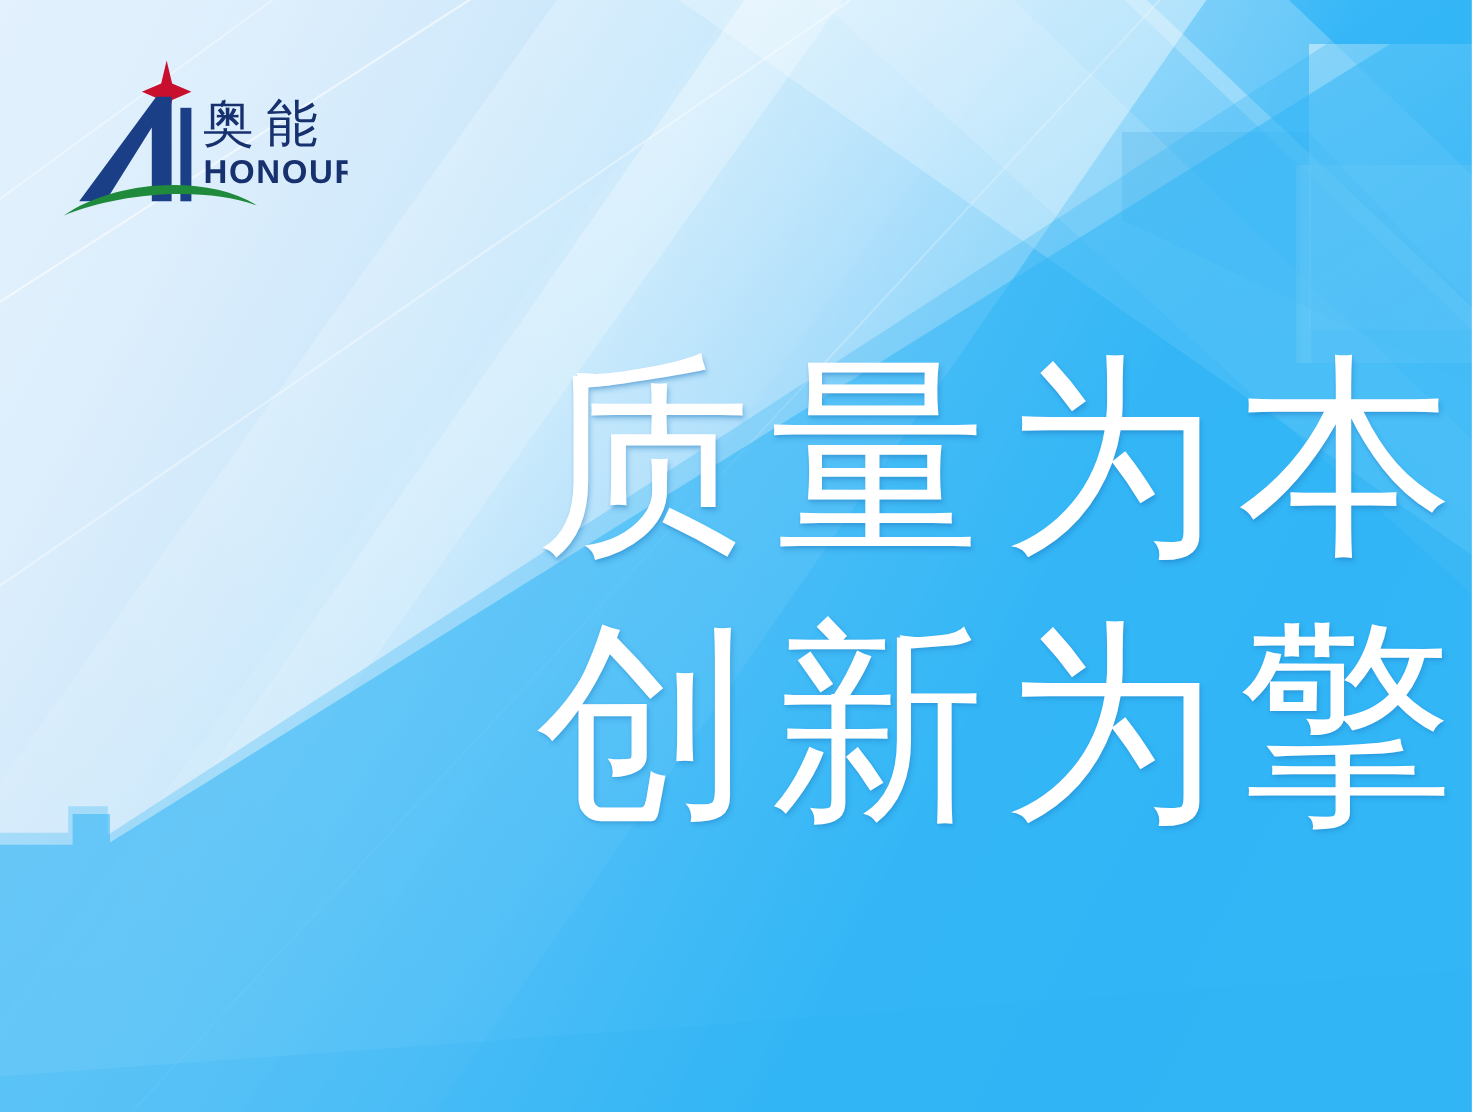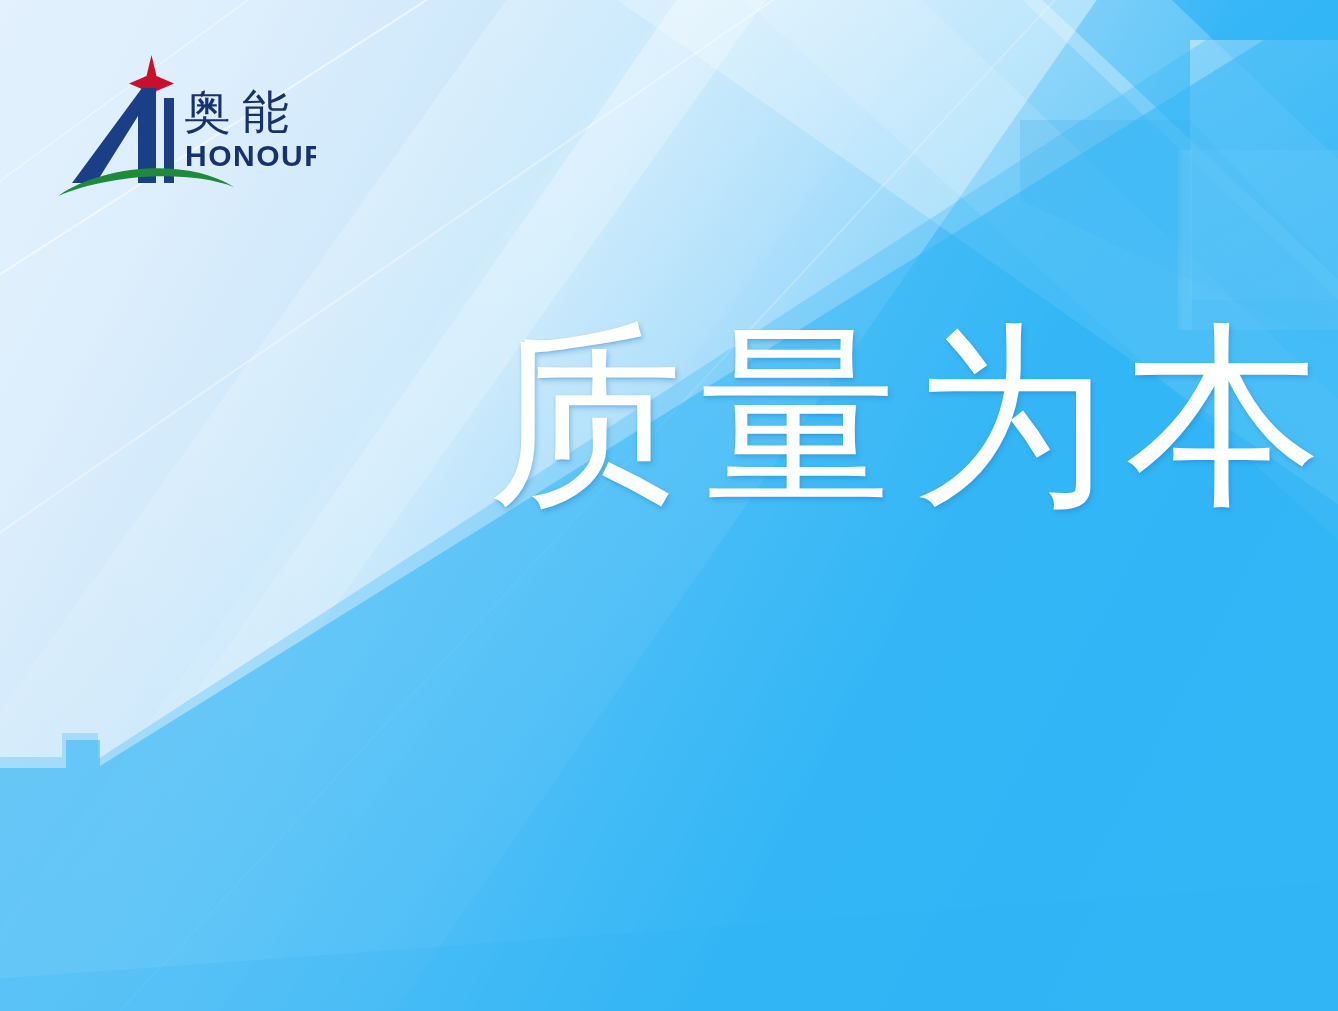--- a/index.html
+++ b/index.html
@@ -143,15 +143,16 @@
       <path d="M 2,144 C 48,112 132,106 178,135 C 130,117 52,123 2,144 Z" fill="#1f8a3c"></path>
 
       <text x="128" y="76" font-family="'DejaVu Sans','Liberation Sans',sans-serif" font-size="47" font-weight="500" letter-spacing="11" fill="#17316f">奥能</text>
 
       <text x="129" y="114" font-family="'Liberation Sans','DejaVu Sans',sans-serif" font-size="30" font-weight="bold" letter-spacing="1.5" fill="#17316f">HONOUR</text>
     </svg>
   </div>
 
   <div class="headline">
     <span class="headline-line">质量为本</span>
+    <span class="headline-line">创新为擎</span>
   </div>
 
 </div>
 
 </body></html>

